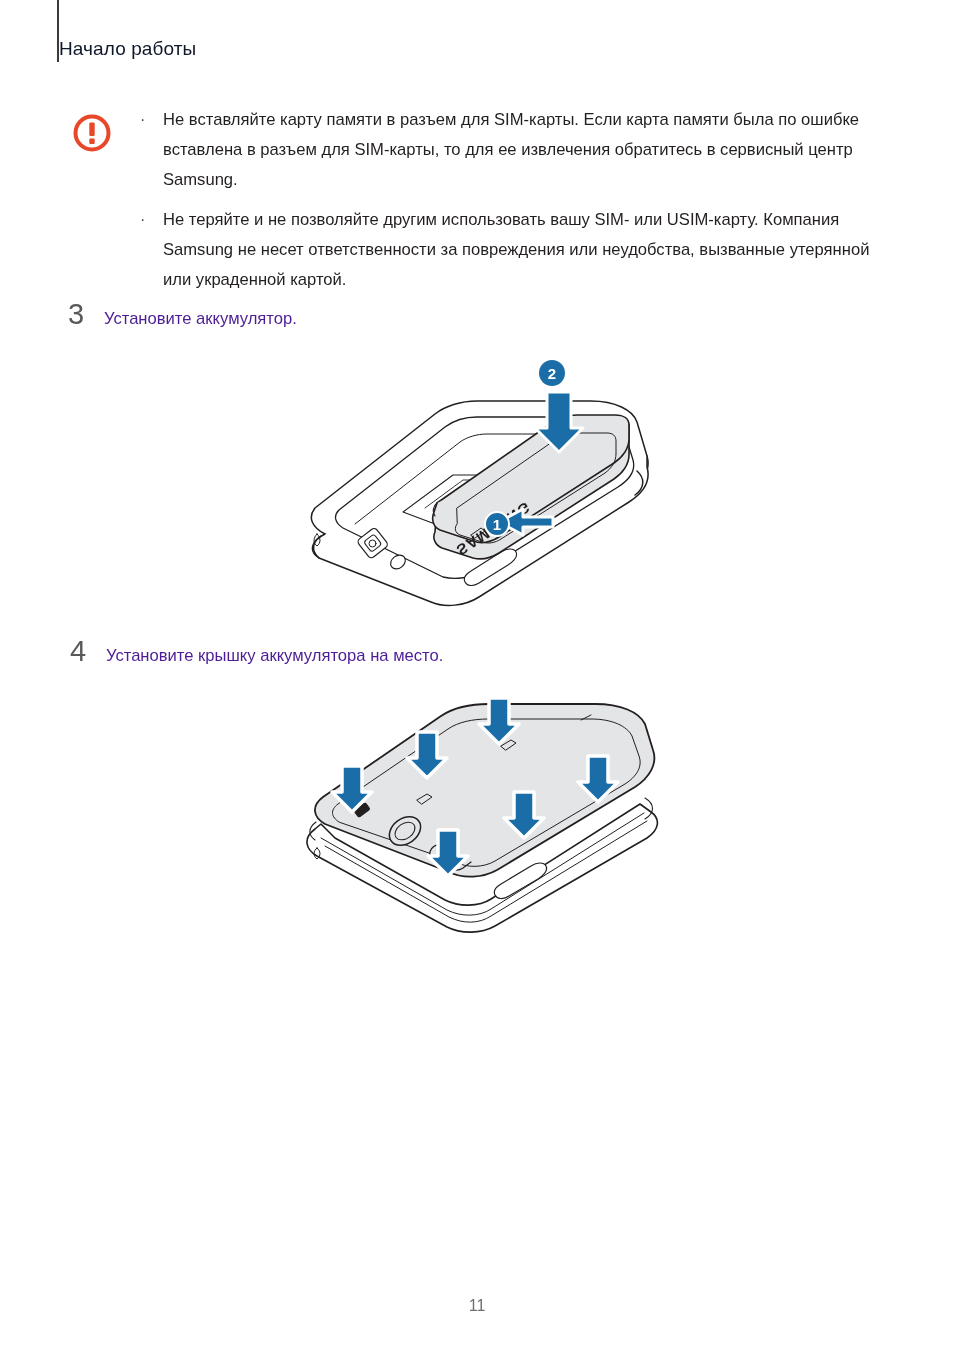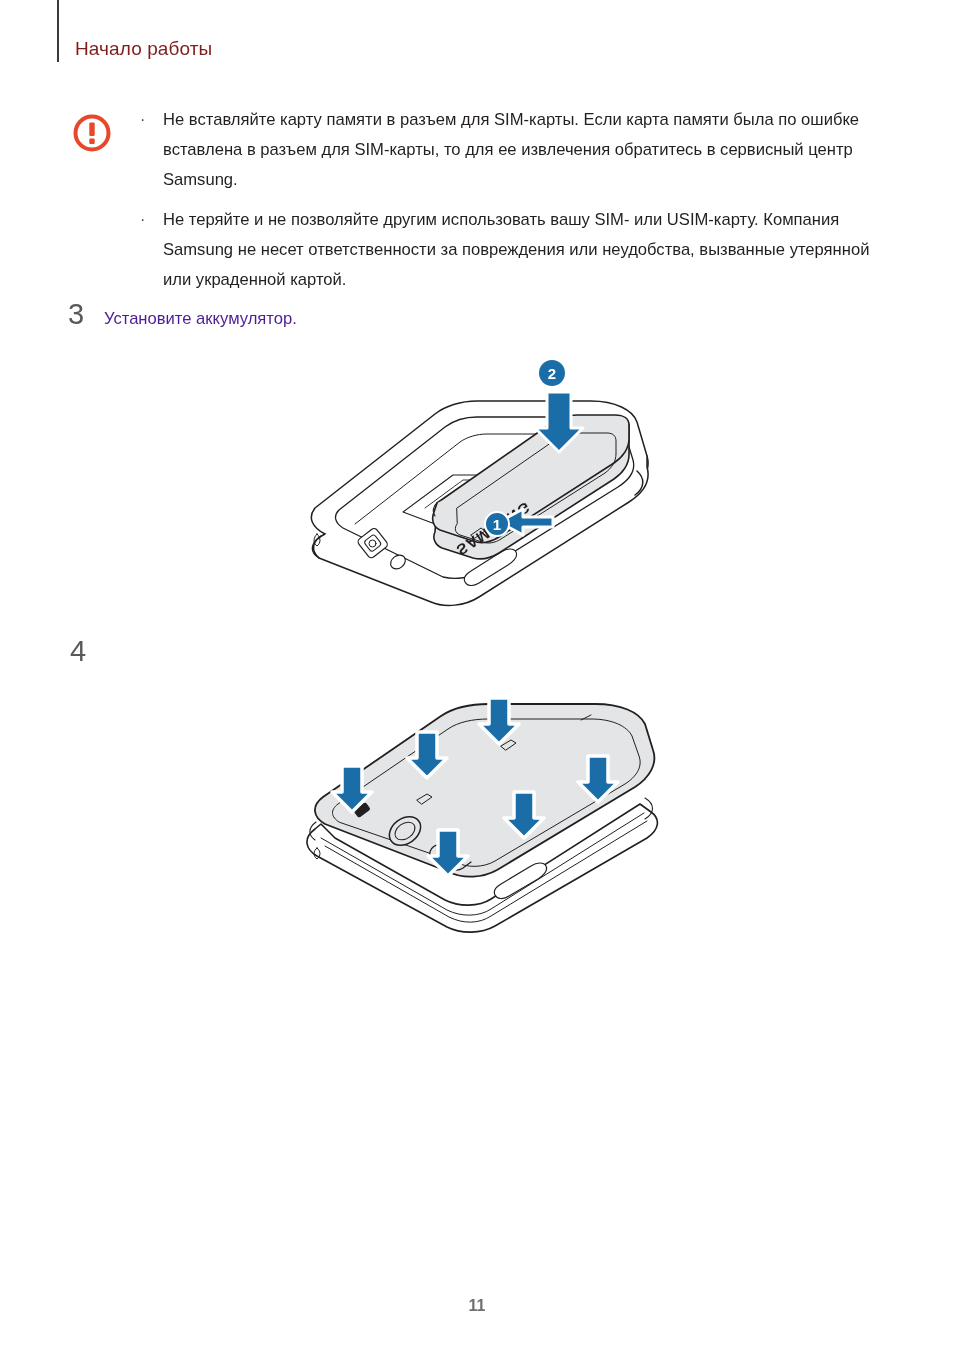--- a/index.html
+++ b/index.html
@@ -29,23 +29,23 @@
   }
   #page-header .rule {
     position: absolute;
     left: 0;
     top: 0;
     width: 2px;
     height: 62px;
     background: #3b3b3b;
   }
   #page-header .header-title {
-    margin-left: 18px;
+    margin-left: 2px;
     font-size: 19px;
-    color: #7f1d1d;
+    color: #0f172a;
     letter-spacing: .1px;
     line-height: 1;
   }
 
   
   #warning-note {
     position: absolute;
     left: 72px;
     top: 105px;
     width: 830px;
@@ -109,21 +109,20 @@
 
   
   #page-number {
     position: absolute;
     left: 0;
     right: 0;
     top: 1297px;
     text-align: center;
     font-size: 16px;
     color: #6f6f6f;
-    font-weight: bold;
   }
 </style>
 </head>
 <body>
 
 <div id="page-header">
   <div class="rule"></div>
   <div class="header-title">Начало работы</div>
 </div>
 
@@ -257,20 +256,21 @@
   <div style="position:absolute;left:254px;top:8px;width:26px;height:26px;border-radius:50%;background:#1a6da6;color:#fff;font-size:15px;font-weight:bold;display:flex;align-items:center;justify-content:center;">
     <span>2</span>
   </div>
   <div style="position:absolute;left:199px;top:159px;width:26px;height:26px;border-radius:50%;background:#1a6da6;color:#fff;font-size:15px;font-weight:bold;display:flex;align-items:center;justify-content:center;border:2px solid #ffffff;box-sizing:border-box;">
     <span>1</span>
   </div>
 </div>
 
 <div class="step" id="step-4">
   <span class="step-num">4</span>
+  <span class="step-text">Установите крышку аккумулятора на место.</span>
 </div>
 
 <div class="figure" id="figure-cover">
   <svg width="380" height="245" viewBox="0 0 380 245" aria-hidden="true">
     <g fill="none" stroke="#231f20" stroke-width="1.6" stroke-linejoin="round" stroke-linecap="round">
 
       <path d="M22 168
                C 10 161, 8 150, 20 141
                L 26 136
                L 40 150

